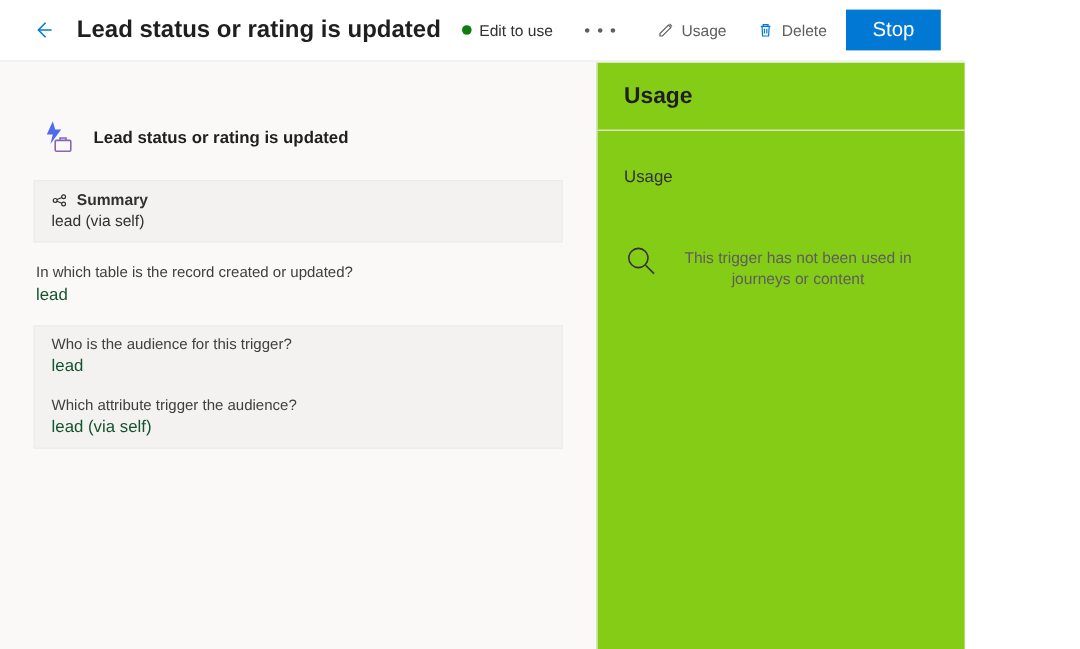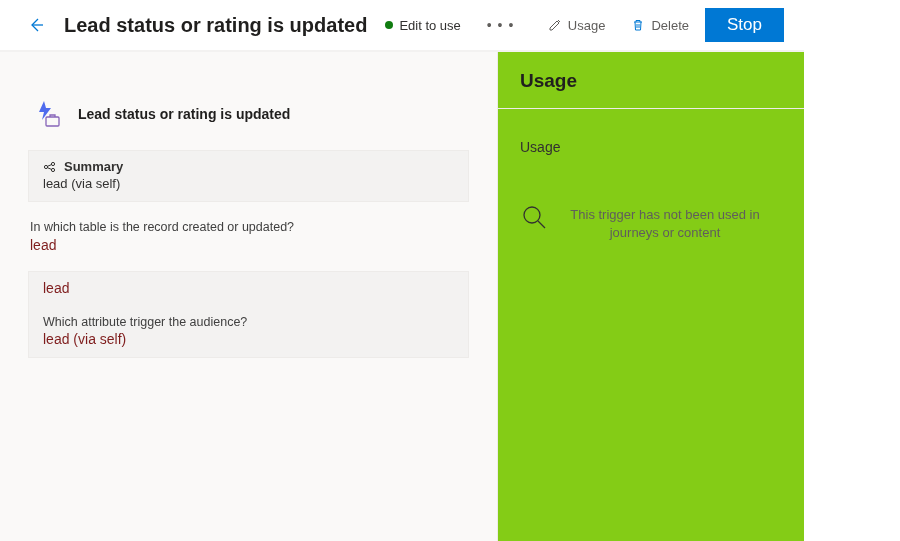--- a/index.html
+++ b/index.html
@@ -24,21 +24,21 @@
     .trigger-icon { position: relative; width: 26px; height: 28px; }
     .trigger-title { font-size: 14px; font-weight: 600; color: #201f1e; }
     
     .card { background: #f3f2f1; border: 1px solid #edebe9; margin-bottom: 18px; }
     .card-inner { padding: 8px 14px 10px 14px; }
     .summary-label { display: flex; align-items: center; gap: 7px; font-weight: 600; font-size: 13px; margin-bottom: 2px; }
     .summary-value { font-size: 13px; color: #323130; }
     
     .field-group { margin-bottom: 18px; padding: 0 2px; }
     .field-label { font-size: 12.5px; color: #404040; margin-bottom: 3px; }
-    .field-value { font-size: 14px; color: #7f1d1d; }
+    .field-value { font-size: 14px; color: #14532d; }
     
     .box-field { padding: 8px 14px 10px 14px; }
     .box-field .field-label { margin-bottom: 2px; }
     .box-field .field-value { font-size: 14px; }
     .box-sep { height: 1px; }
     
     .side-header { padding: 18px 22px 16px 22px; border-bottom: 1px solid #edebe9; }
     .side-header-title { font-size: 19px; font-weight: 600; color: #201f1e; }
     .side-body { padding: 30px 22px; display: flex; flex-direction: column; }
     .side-subtitle { font-size: 14px; color: #323130; margin-bottom: 48px; }
@@ -112,20 +112,21 @@
         </div>
       </div>
 
       <div class="field-group">
         <div class="field-label">In which table is the record created or updated?</div>
         <div class="field-value">lead</div>
       </div>
 
       <div class="card">
         <div class="box-field">
+          <div class="field-label">Who is the audience for this trigger?</div>
           <div class="field-value">lead</div>
         </div>
         <div class="box-sep"></div>
         <div class="box-field">
           <div class="field-label">Which attribute trigger the audience?</div>
           <div class="field-value">lead (via self)</div>
         </div>
       </div>
 
       <div class="field-group">

